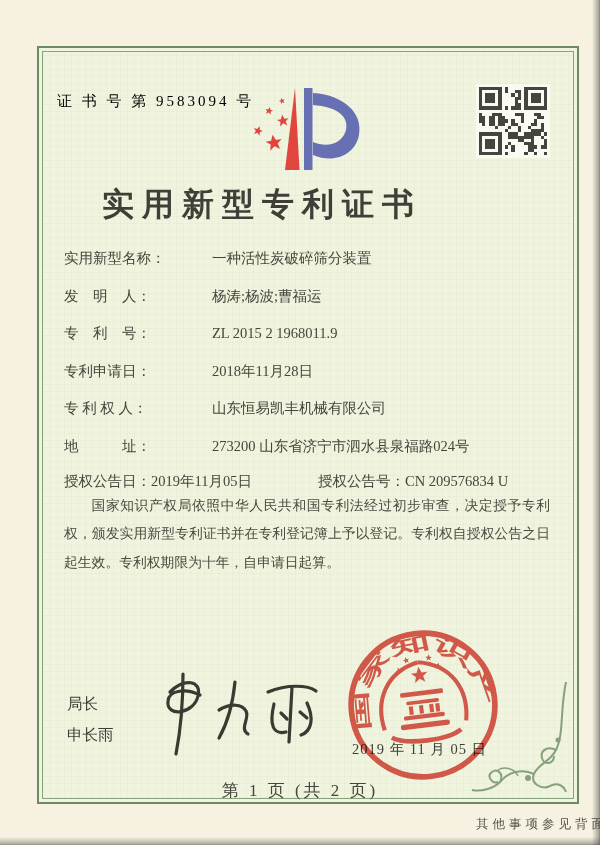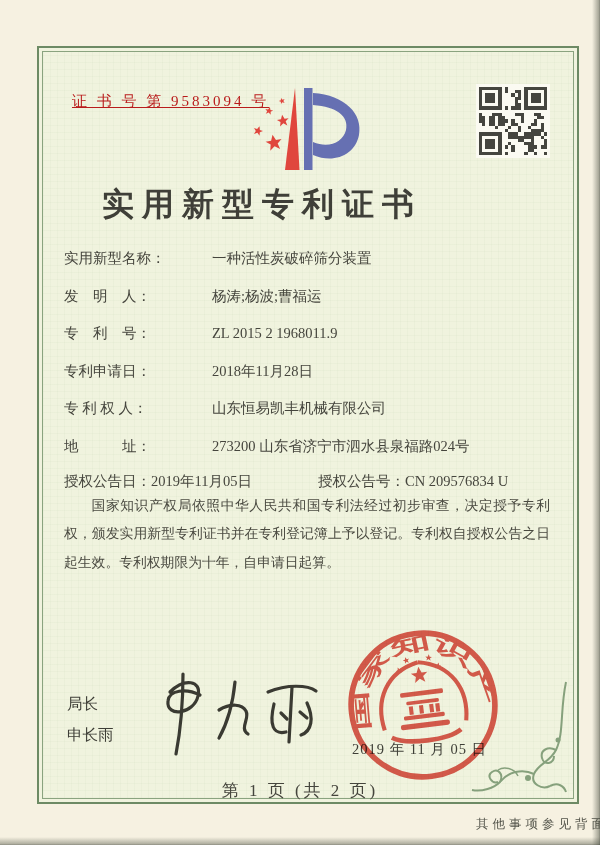--- a/index.html
+++ b/index.html
@@ -14,21 +14,21 @@
     background:linear-gradient(90deg,rgba(0,0,0,0) 0%,rgba(70,75,62,.45) 85%,rgba(50,55,45,.6) 100%);pointer-events:none;}
   .edge-bottom{position:absolute;left:0;bottom:0;width:100%;height:8px;
     background:linear-gradient(180deg,rgba(0,0,0,0) 0%,rgba(70,75,62,.4) 85%,rgba(50,55,45,.55) 100%);pointer-events:none;}
   
   .frame{position:absolute;left:37px;top:46px;width:538px;height:754px;
     border:2.5px solid #6d8a64;background:#f0f3de;}
   .frame-inner{position:absolute;inset:3px;border:1px solid #8aa37f;
     background:
       repeating-linear-gradient(90deg,rgba(150,180,135,.06) 0 1px,transparent 1px 7px),
       repeating-linear-gradient(0deg,rgba(150,180,135,.06) 0 1px,transparent 1px 7px);}
-  .cert-number{position:absolute;left:72px;top:92px;font-size:15px;letter-spacing:3px;color:#b91c1c;text-decoration:underline;}
+  .cert-number{position:absolute;left:57px;top:92px;font-size:15px;letter-spacing:3px;color:#000000;}
   .logo{position:absolute;left:227px;top:80px;width:148px;height:96px;}
   .qr{position:absolute;left:476px;top:84px;width:68px;height:68px;background:#fbfaf2;padding:3px;}
   .qr svg{display:block;width:100%;height:100%;}
   .title{position:absolute;left:0;top:183px;width:524px;text-align:center;
     font-size:32px;font-weight:bold;letter-spacing:8px;color:#3f3f38;}
   .fields{position:absolute;left:64px;top:249px;width:490px;font-size:14.5px;color:#45453d;}
   .field-row{height:24px;margin-bottom:13.5px;white-space:nowrap;}
   .field-label{display:inline-block;min-width:148px;}
   .grant-row{position:absolute;left:64px;top:472px;width:500px;font-size:14.5px;white-space:nowrap;color:#45453d;}
   .grant-no{position:absolute;left:254px;top:0;text-align:right;}

